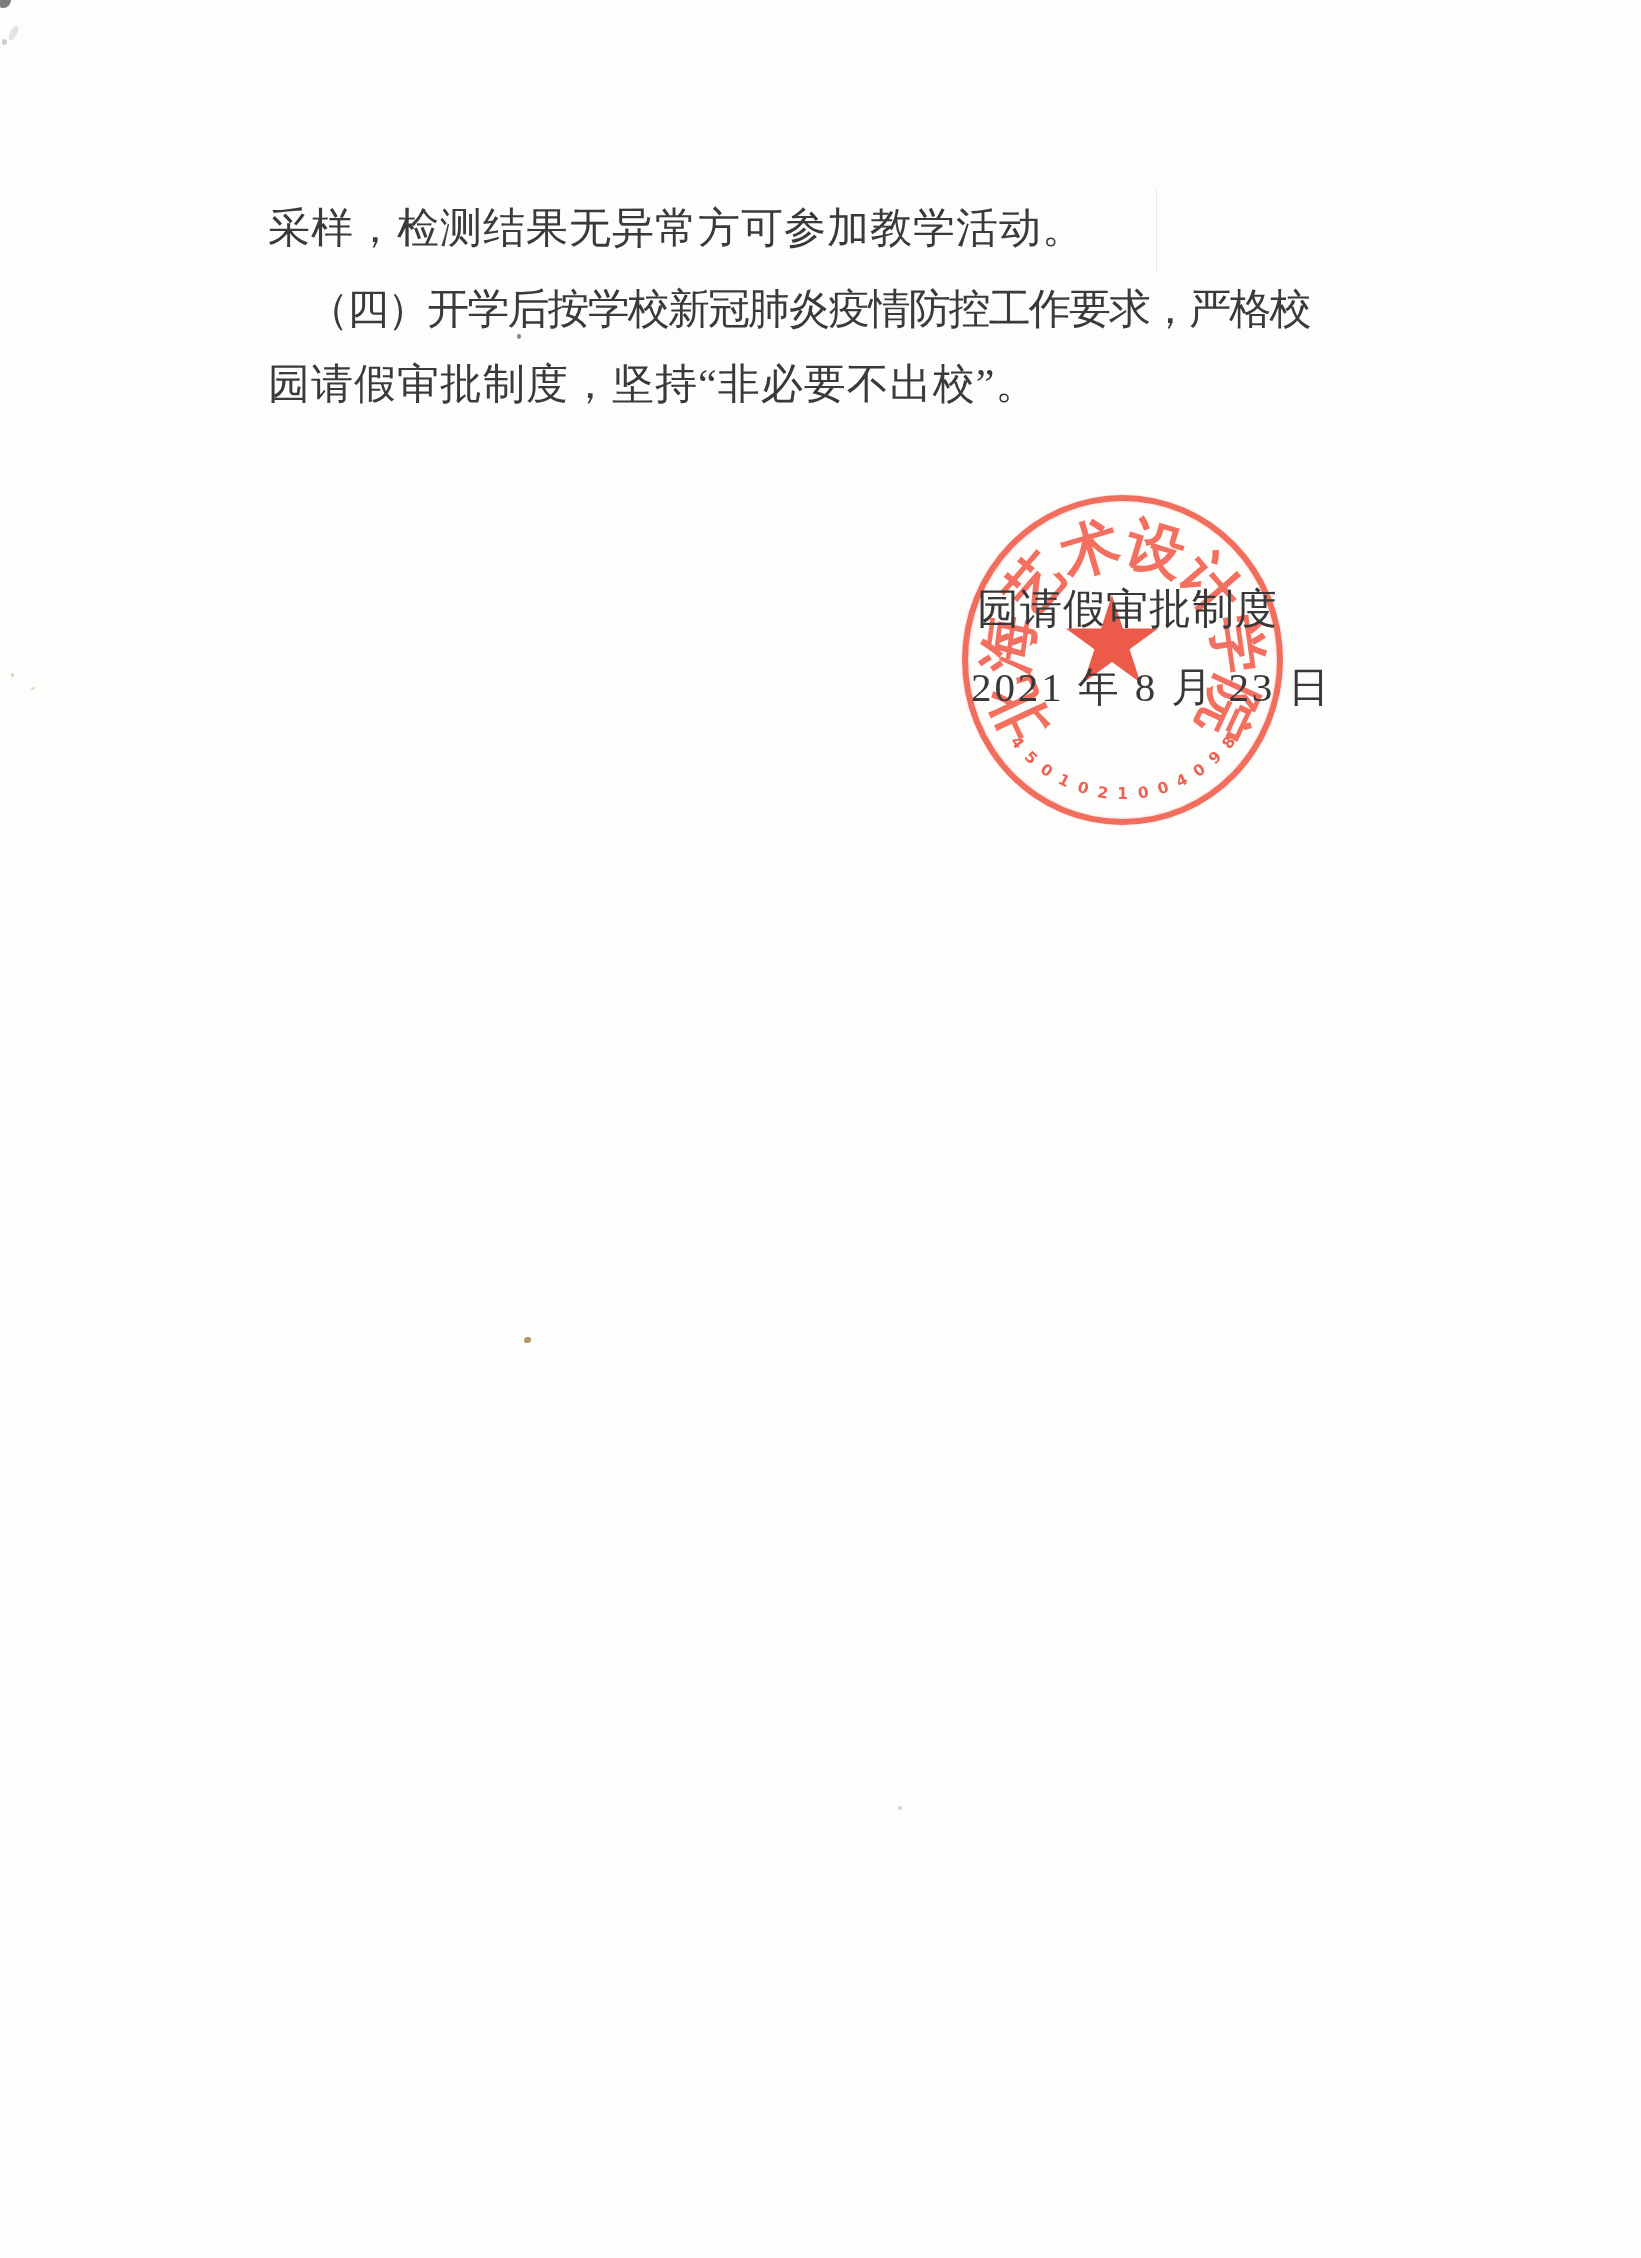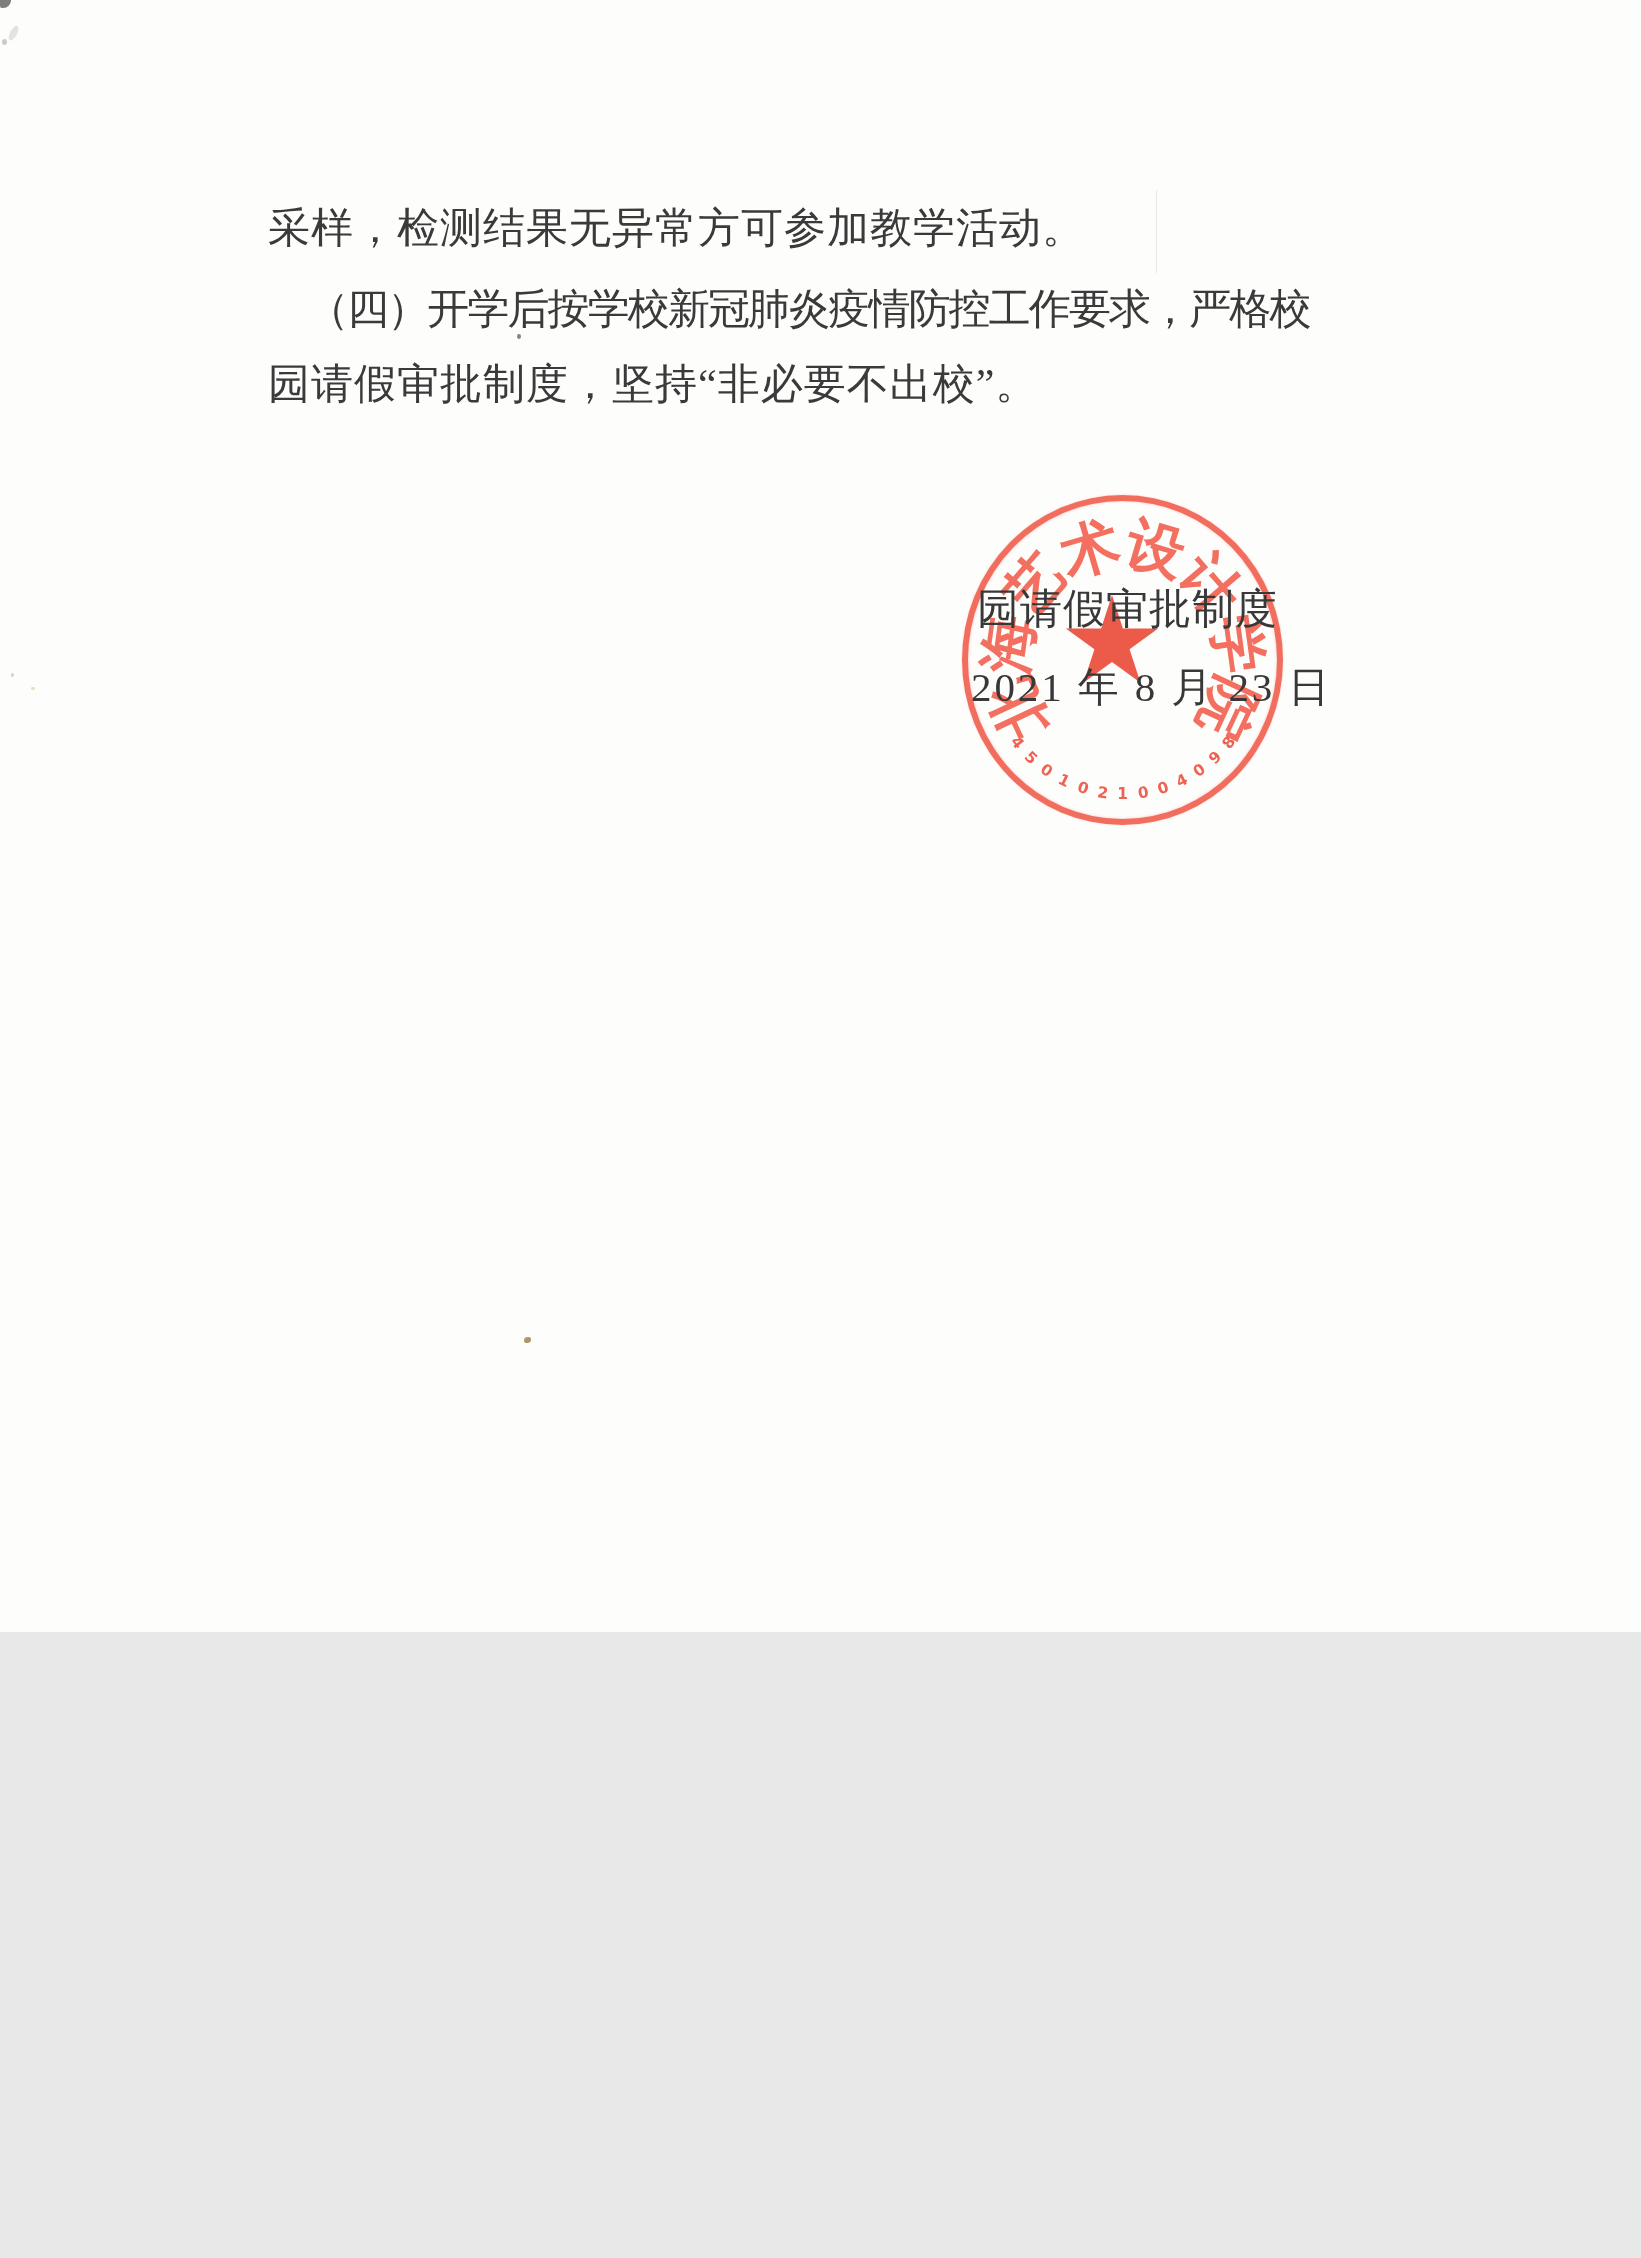--- a/index.html
+++ b/index.html
@@ -1,18 +1,18 @@
 <!DOCTYPE html>
 <html><head>
 <meta charset="utf-8">
 <style>
   html,body{margin:0;padding:0;background:#e8e8e8;}
   .page{
     position:relative;
-    width:1641px;height:1632px;
+    width:1641px;height:2258px;
     background:#fdfdfc;
     overflow:hidden;
     font-family:"Liberation Serif","DejaVu Serif",serif;
   }
   
   .doc-line{
     position:absolute;
     font-size:42px;
     line-height:42px;
     color:#3a3a3a;

